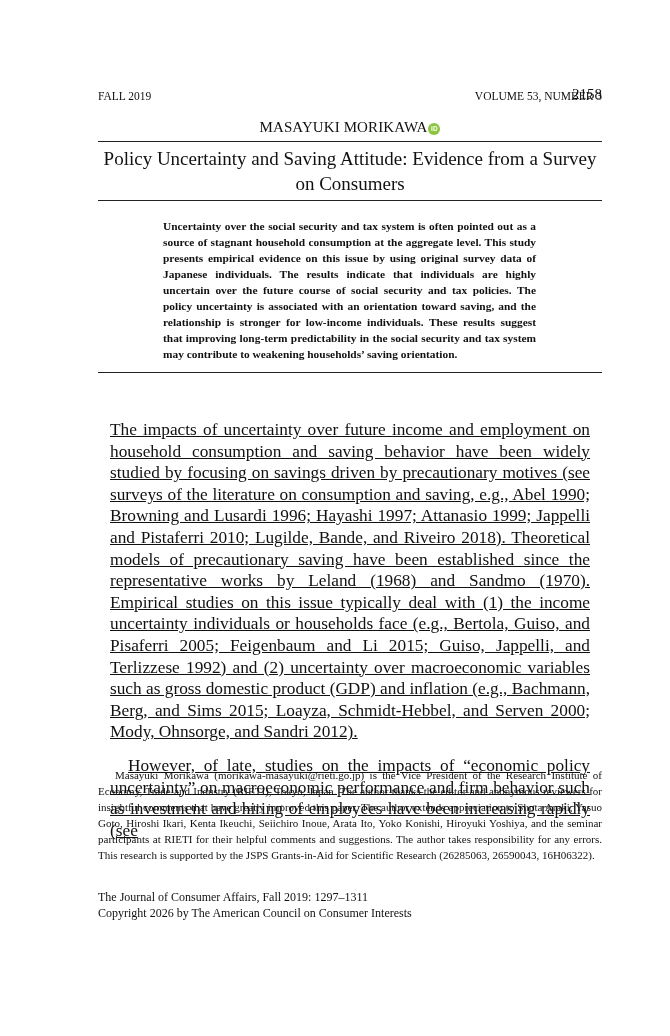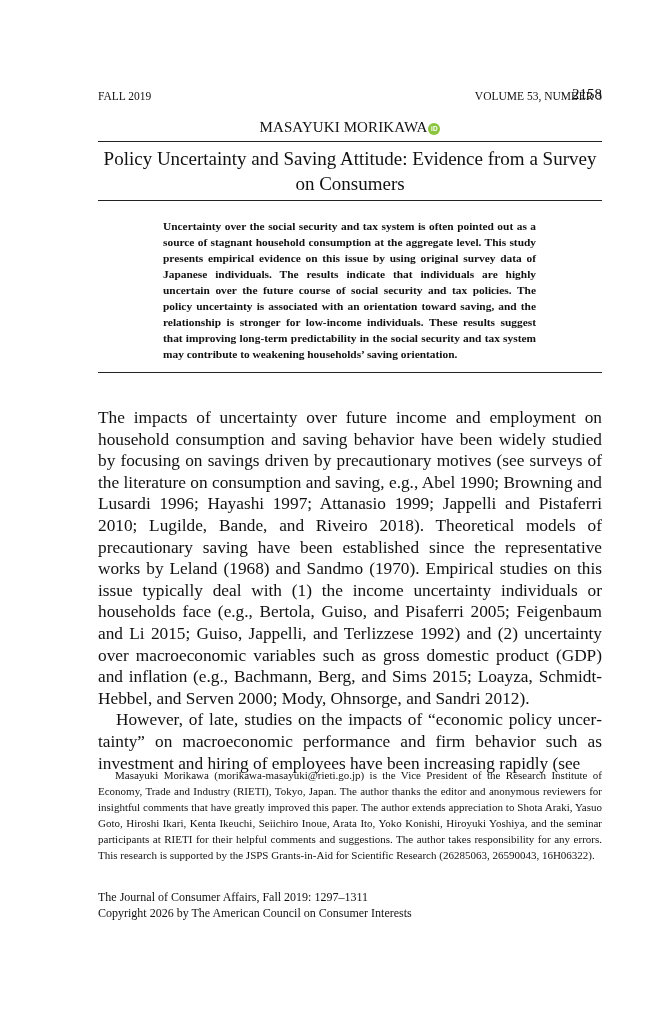--- a/index.html
+++ b/index.html
@@ -17,21 +17,21 @@
            background: #8bc53f; color: #fff; font-family: "Liberation Sans", sans-serif;
            font-size: 6.5px; line-height: 12px; text-align: center; vertical-align: 1px;
            font-weight: bold; margin-left: 1px; }
   .rule { position: absolute; left: 0; width: 504px; height: 1px; background: #222; }
   .title { position: absolute; top: 146px; left: 0; width: 504px; text-align: center;
            font-size: 19px; line-height: 25px; }
   .abstract { position: absolute; top: 206px; left: 65px; width: 373px;
               font-size: 11.4px; line-height: 16px; font-weight: bold; text-align: justify; margin-top: 12px; }
   .body-text { position: absolute; top: 407px; left: 0; width: 504px;
                font-size: 17.3px; line-height: 21.6px; text-align: justify; }
-  .body-text p { margin: 0; }
+  .body-text p { margin: 12px; text-decoration: underline; }
   .body-text p.indent { text-indent: 18px; }
   .footnote { position: absolute; top: 767px; left: 0; width: 504px;
               font-size: 11px; line-height: 16px; text-align: justify; text-indent: 17px; }
   .citation { position: absolute; top: 889px; left: 0; width: 504px;
               font-size: 12px; line-height: 16px; }
   .citation div { white-space: nowrap; }
 </style>
 </head>
 <body>
 

